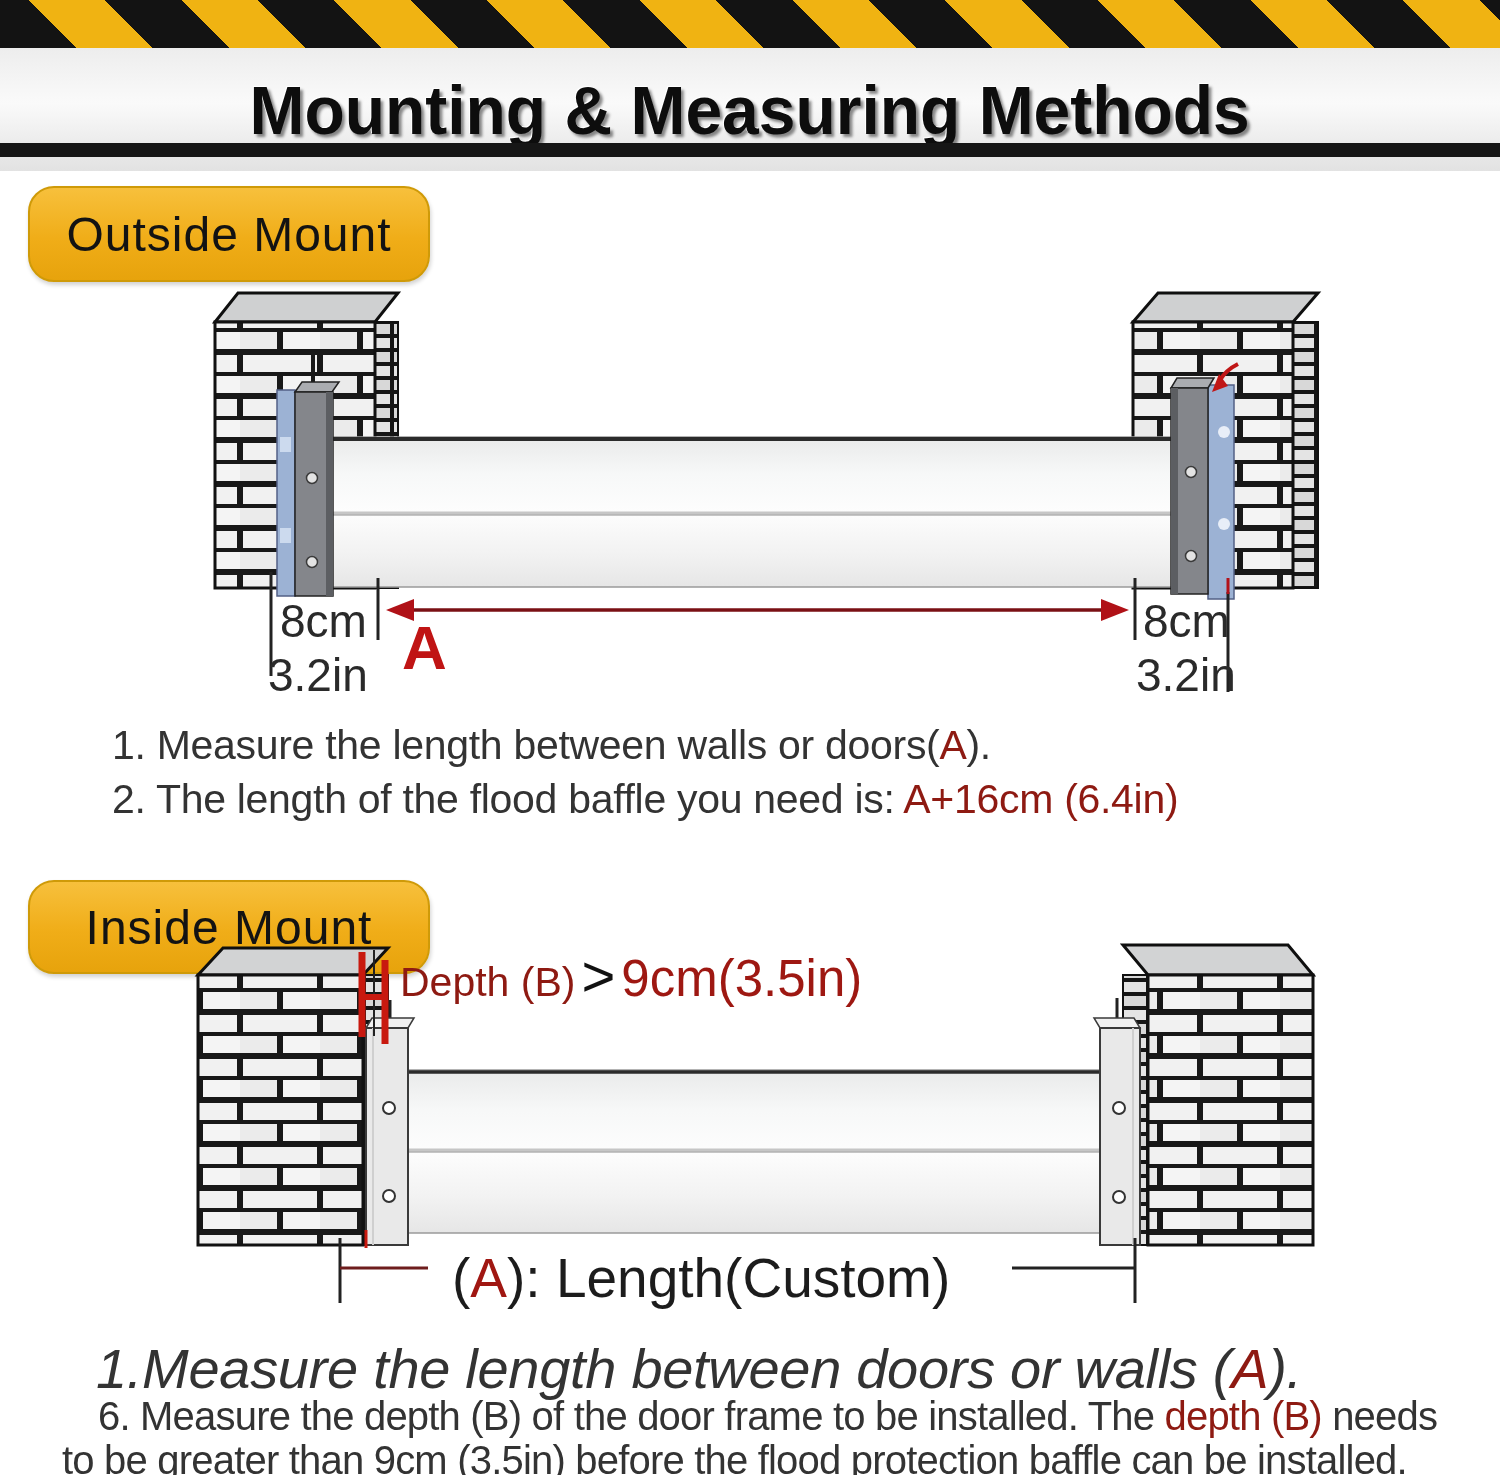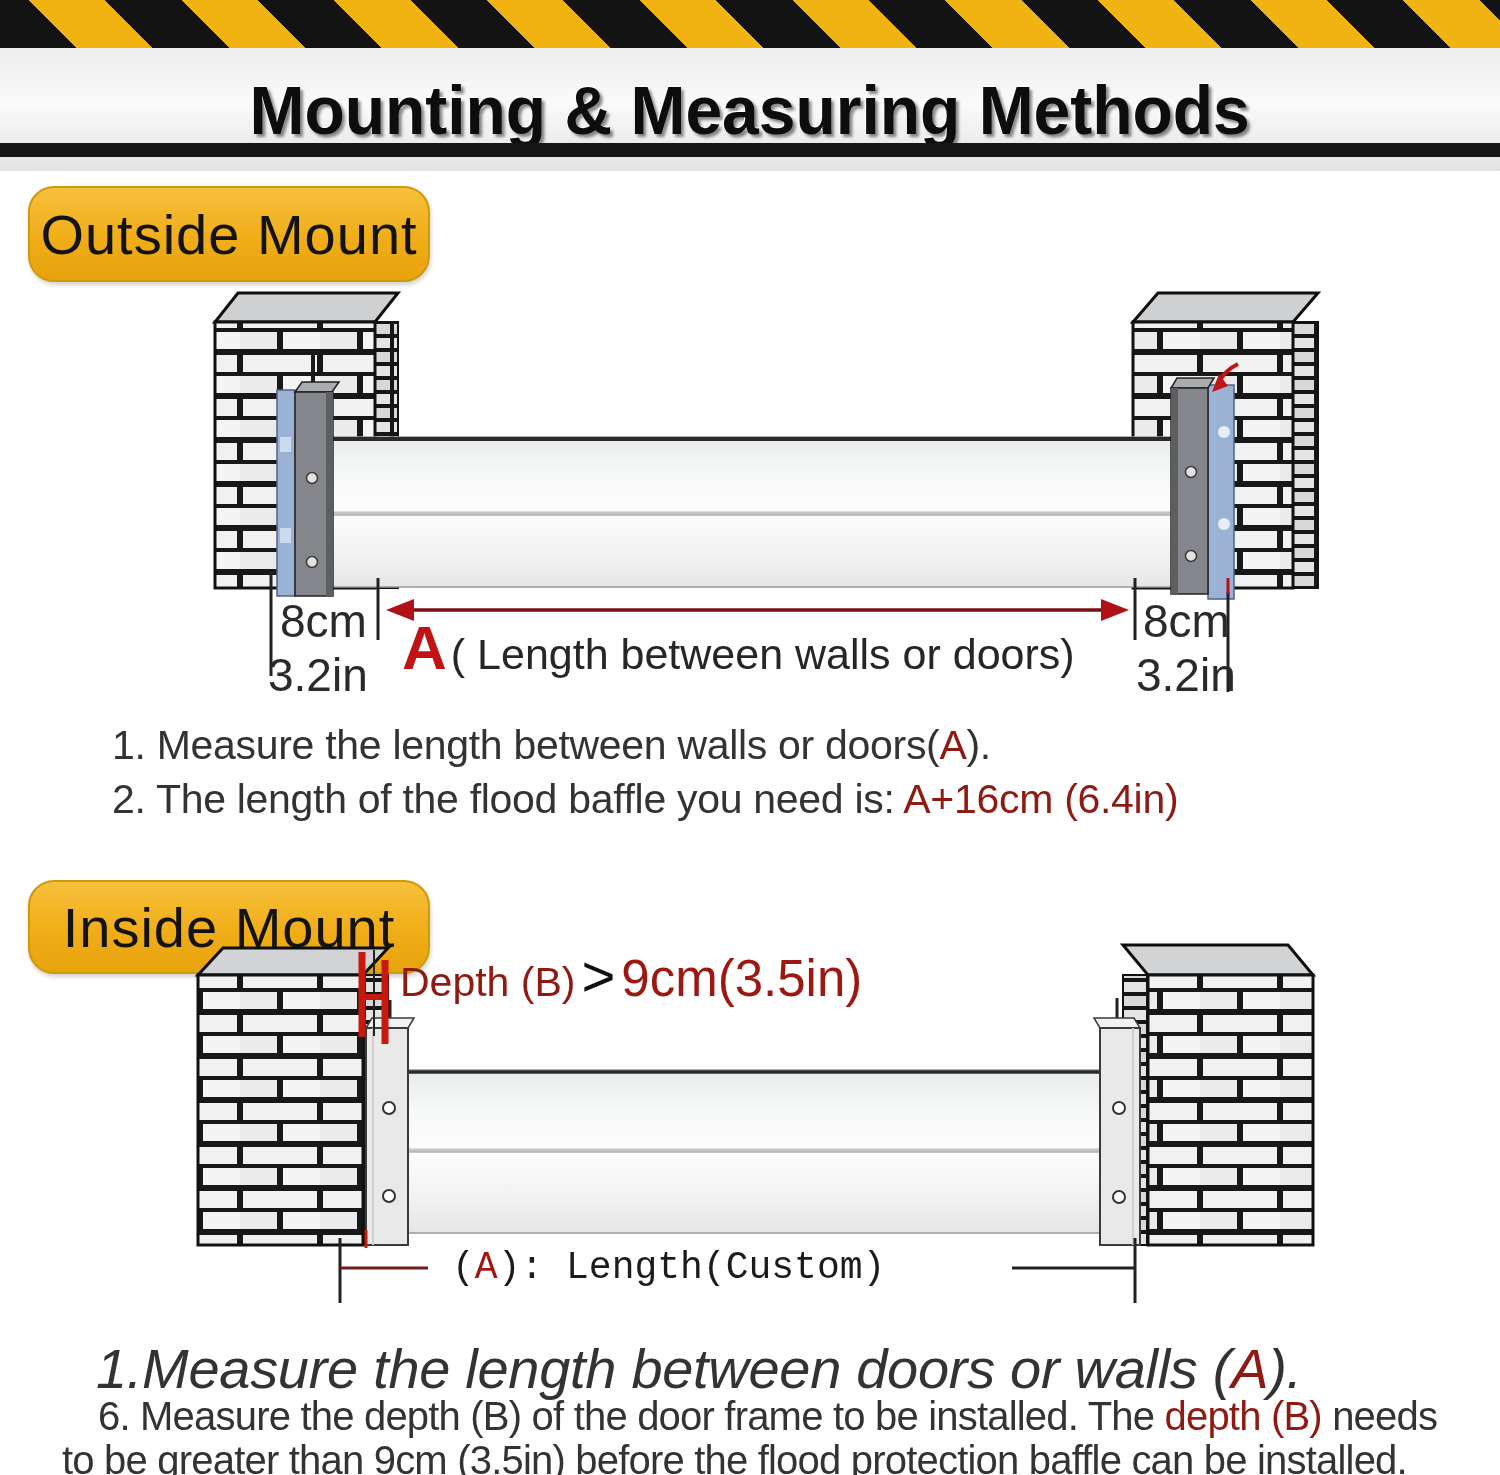--- a/index.html
+++ b/index.html
@@ -16,40 +16,40 @@
   .title-band h1{margin:0;font-size:68px;font-weight:700;color:#0d0d0d;
     letter-spacing:0px;transform:scaleX(.97);
     text-shadow:-1px -1px 0 #ffffff,3px 3px 3px rgba(0,0,0,.45);}
   .black-bar{position:absolute;left:0;top:143px;width:1500px;height:14px;background:#161616;}
 
   
   .badge{position:absolute;left:28px;width:398px;height:92px;border-radius:26px;
     background:linear-gradient(180deg,#f7c03c 0%,#f0ad18 55%,#e7a30c 100%);
     border:2px solid #cf9a08;box-shadow:1px 3px 4px rgba(0,0,0,.18);
     display:flex;align-items:center;justify-content:center;
-    font-size:56px;color:#131313;letter-spacing:1px;}
+    font-size:48px;color:#131313;letter-spacing:1px;}
   #badge-outside{top:186px;}
   #badge-inside{top:839px;height:90px;margin-top:41px;}
 
   
   svg.scene{position:absolute;left:0;top:0;}
 
   
   .dim{font-size:46px;color:#2a2a2a;}
   .span-label{display:flex;align-items:baseline;}
   .span-label .bigA{font-size:62px;font-weight:700;color:#c01414;margin-right:4px;}
   .span-label .rest{font-size:43px;color:#262626;}
   .step{font-size:41px;color:#333;letter-spacing:-0.3px;}
   .step .hl{color:#8e1a12;}
   .step-sm{font-size:40px;letter-spacing:-0.8px;}
   .depth-label{display:flex;align-items:baseline;}
   .depth-label .lbl{font-size:41px;color:#8e1a12;}
   .depth-label .gt{font-size:58px;color:#111;margin:0 6px;}
   .depth-label .val{font-size:51px;color:#9e1812;}
-  .len-label{font-size:38px;color:#1c1c1c;font-family:Liberation Mono, monospace;}
+  .len-label{font-size:55px;color:#1c1c1c;}
   .len-label .hl{color:#a01712;}
 </style>
 </head>
 <body>
 
 <div class="stripes"></div>
 <div class="title-band">
   <h1>Mounting &amp; Measuring Methods</h1>
 </div>
 <div class="black-bar"></div>
@@ -201,21 +201,20 @@
   </g>
 </svg>
 
 <span class="abs dim" style="left:280px;top:594px;">8cm</span>
 <span class="abs dim" style="left:268px;top:648px;">3.2in</span>
 <span class="abs dim" style="left:1143px;top:594px;">8cm</span>
 <span class="abs dim" style="left:1136px;top:648px;">3.2in</span>
 
 <div class="abs span-label" style="left:402px;top:612px;">
   <span class="bigA">A</span>
-  <span class="rest">( Length between walls or doors)</span>
 </div>
 
 <div class="abs step" style="left:112px;top:722px;">
   <span>1. Measure the length between walls or doors(</span><span class="hl">A</span><span>).</span>
 </div>
 <div class="abs step" style="left:112px;top:776px;">
   <span>2. The length of the flood baffle you need is: </span><span class="hl">A+16cm (6.4in)</span><span></span>
 </div>
 
 <div class="abs depth-label" style="left:400px;top:942px;">

